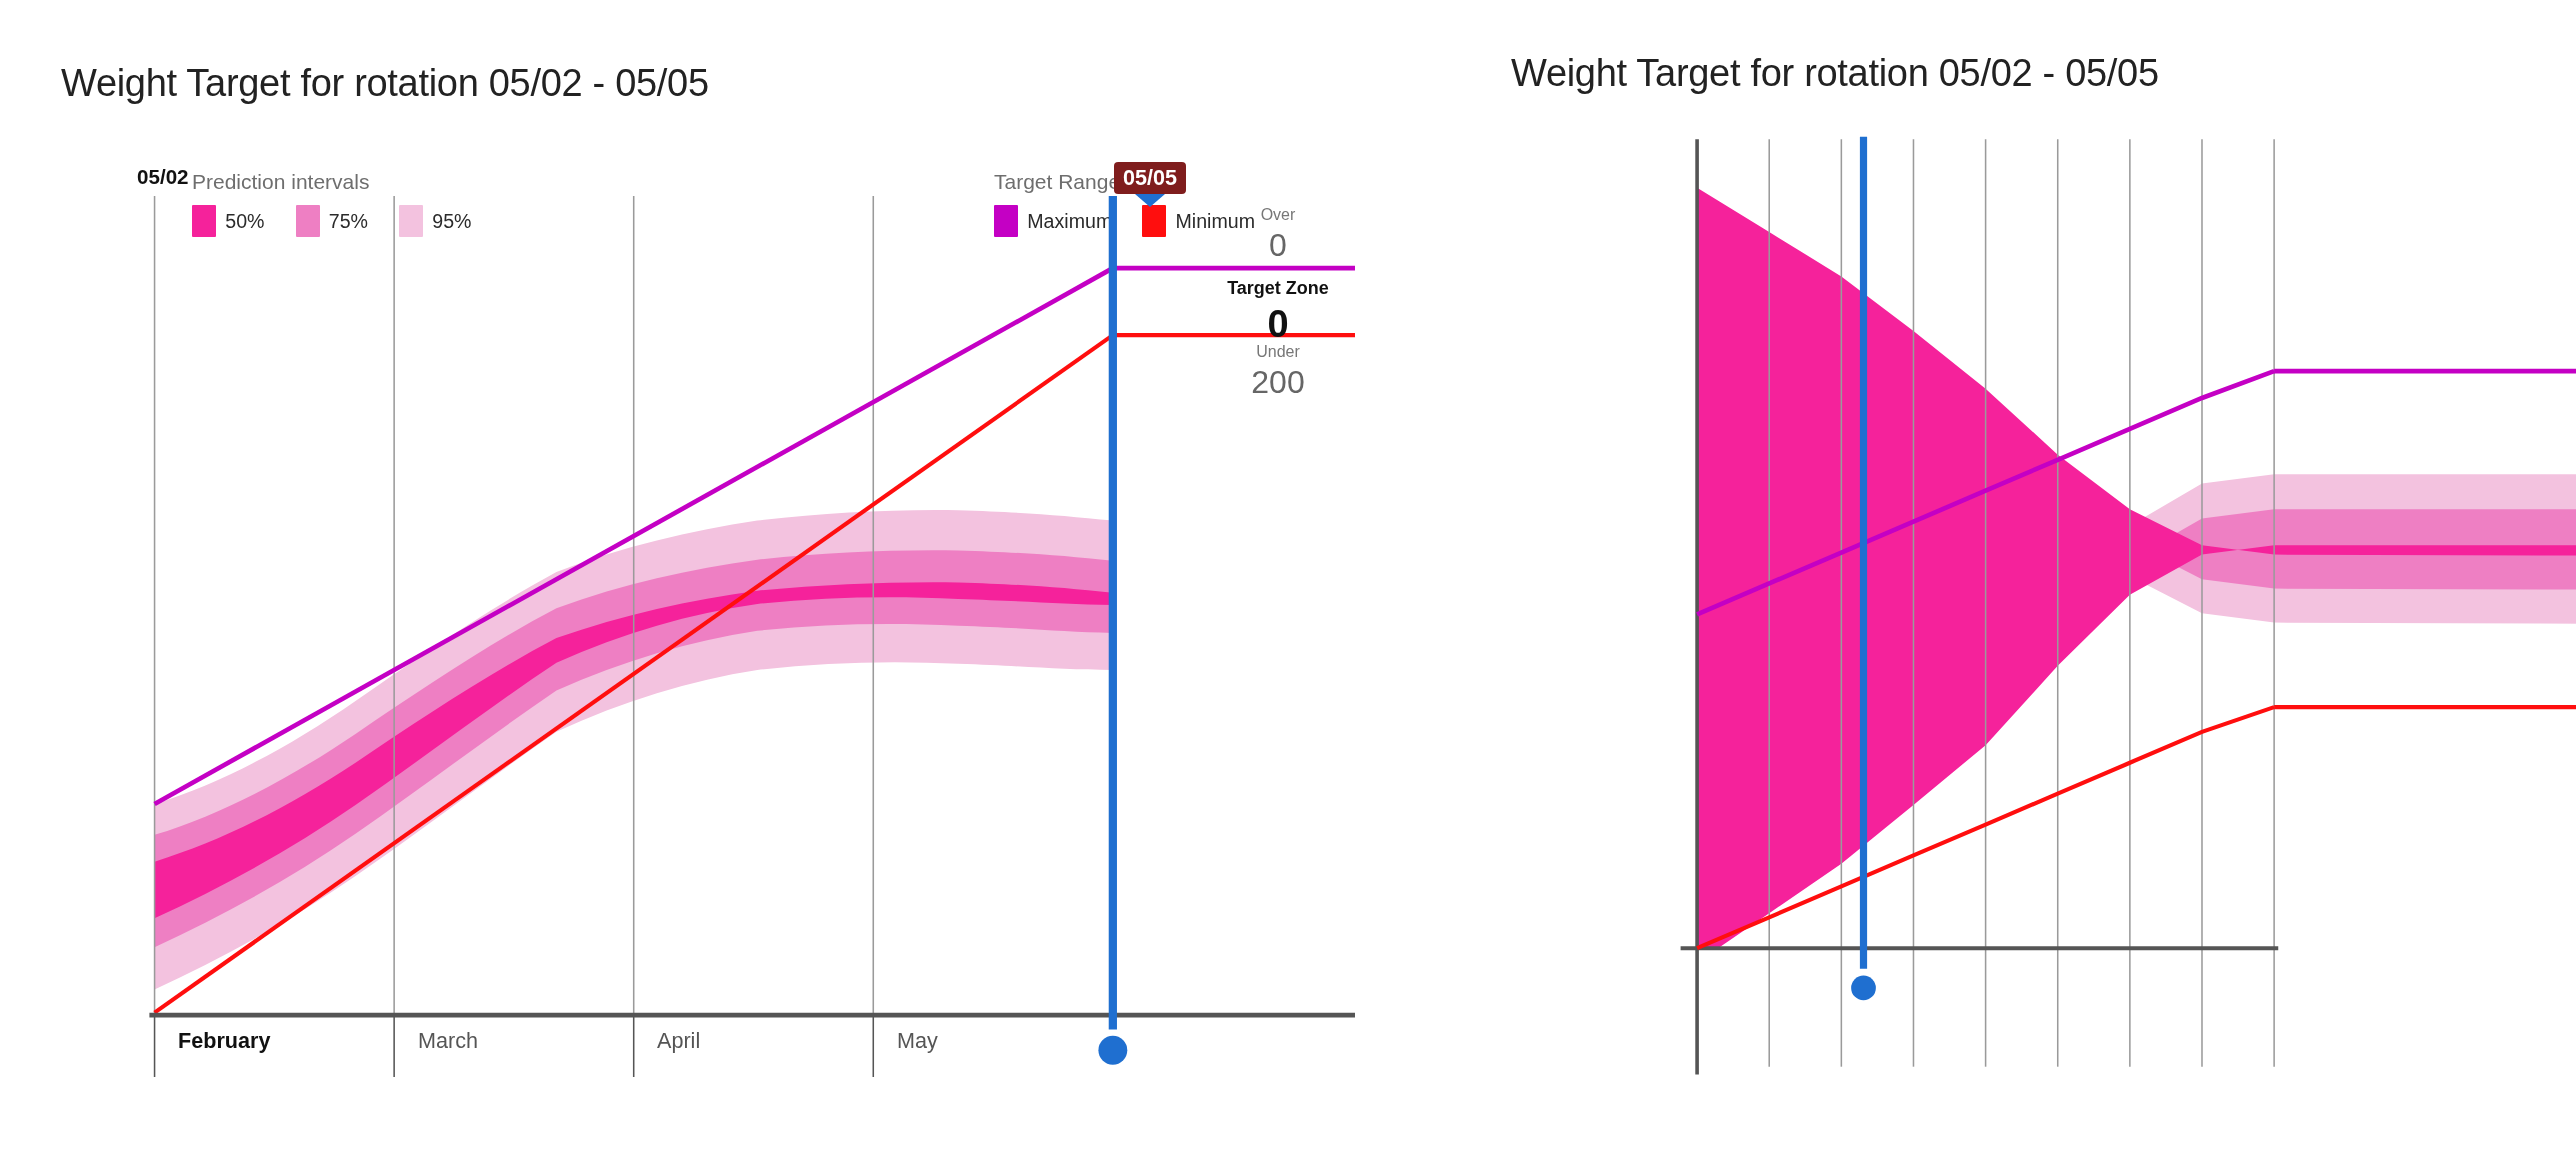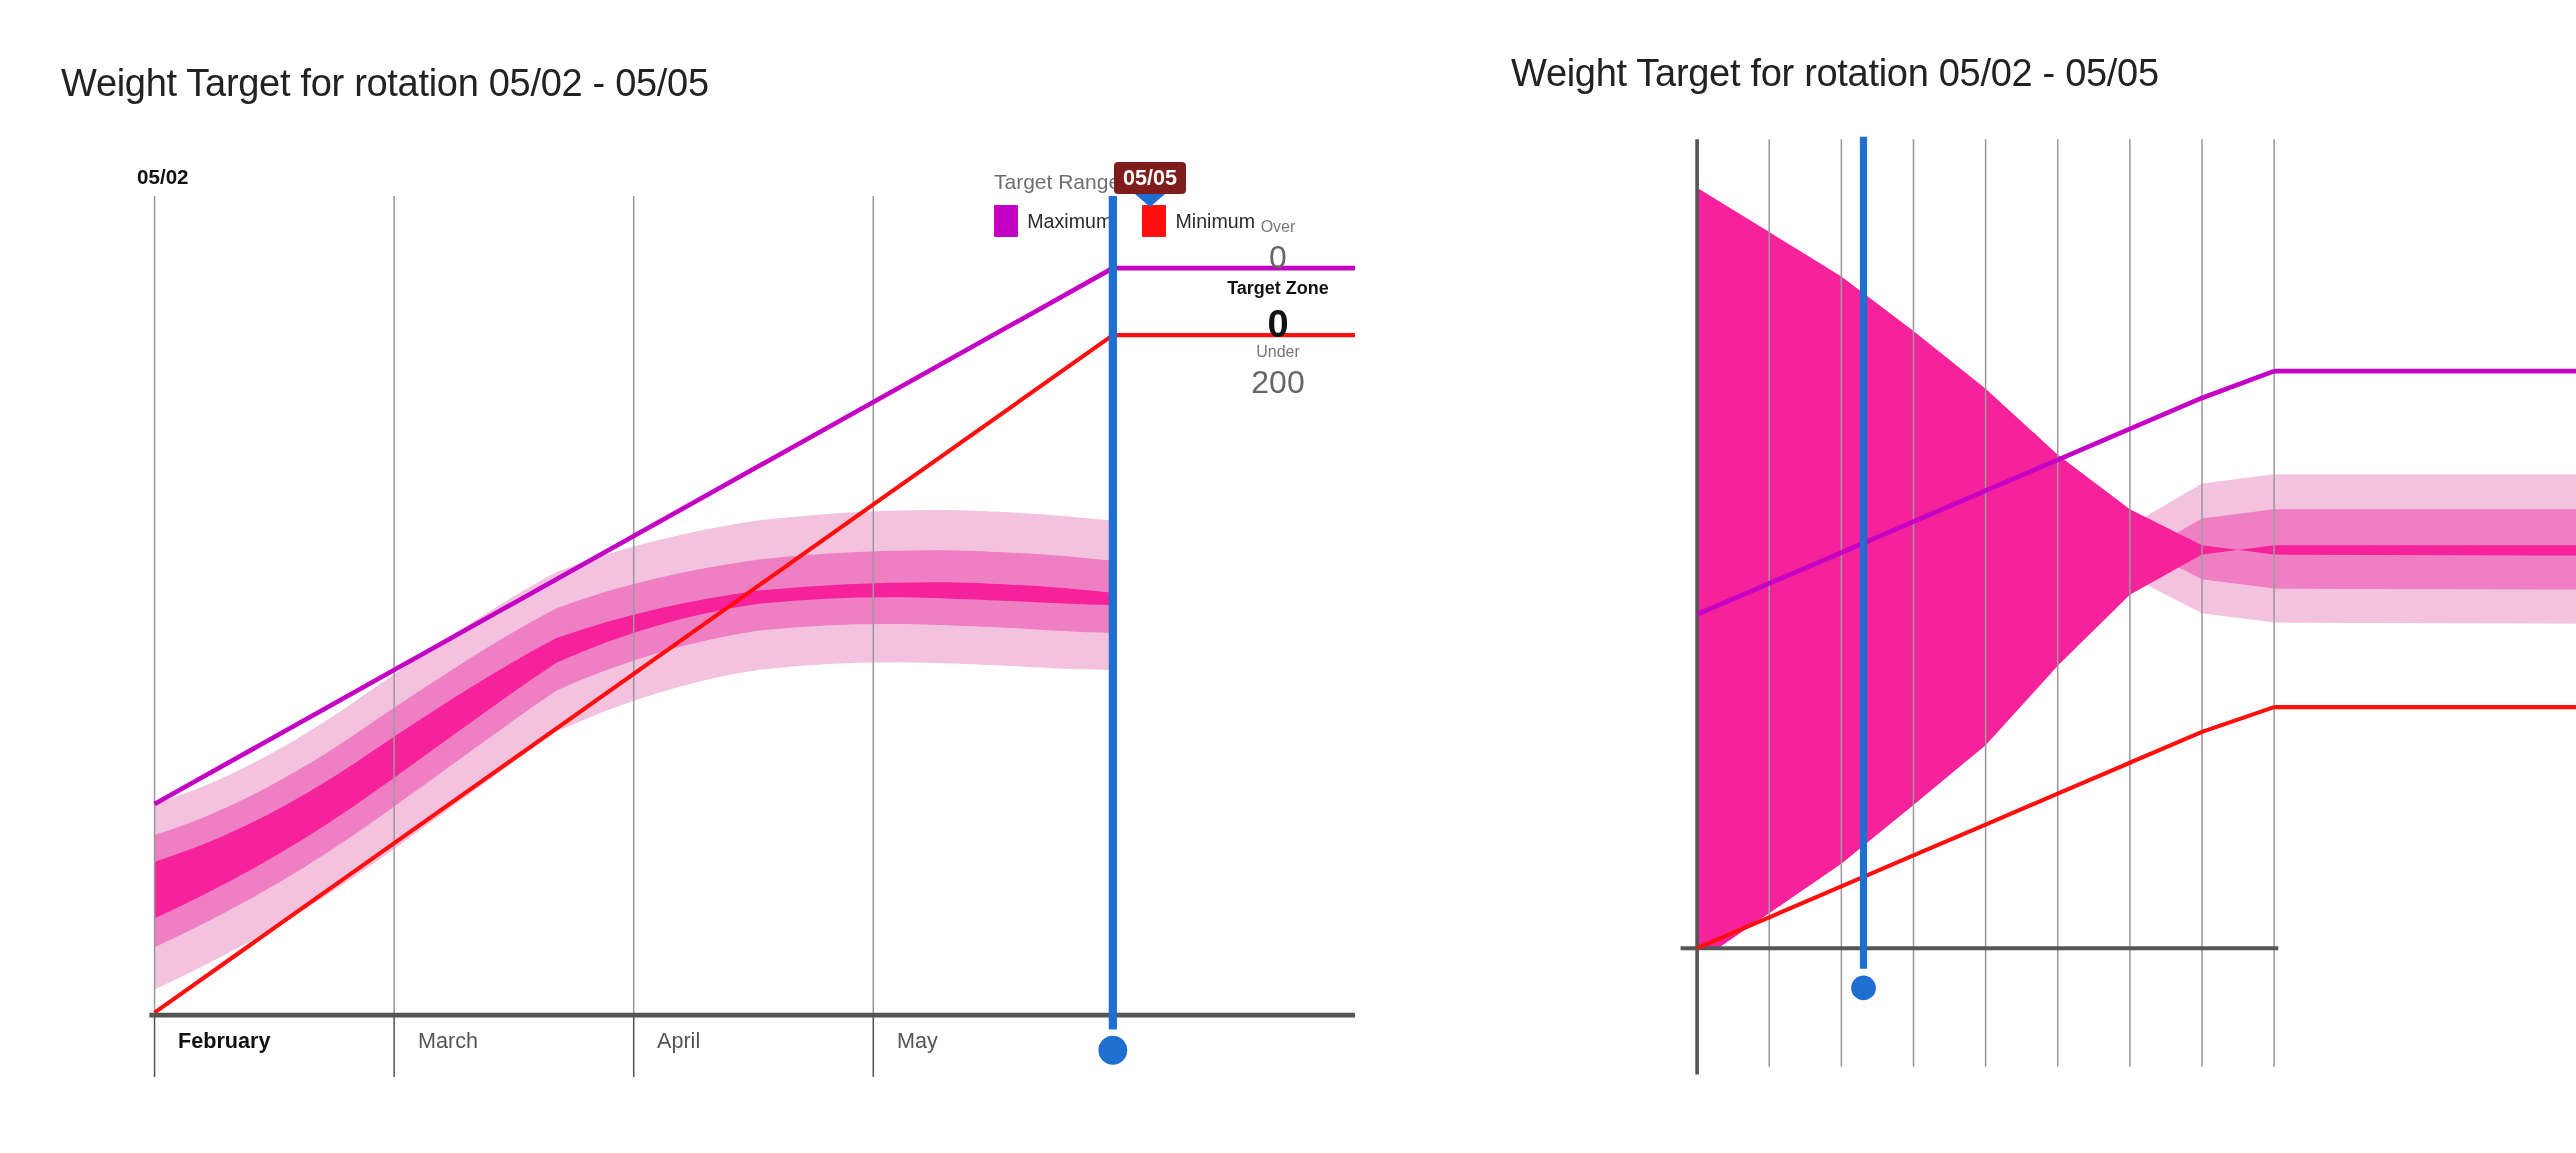--- a/index.html
+++ b/index.html
@@ -106,39 +106,56 @@
   .month-label.is-current { color: #111111; font-weight: bold; }
 
   
   .readout {
     position: absolute;
     text-align: center;
     white-space: nowrap;
   }
   .readout .r-label { display: block; }
   .readout .r-value { display: block; }
-  #readout-over  { left: 1211px; top: 218px;  width: 134px; }
+  #readout-over  { left: 1211px; top: 206px;  width: 134px; }
   #readout-zone  { left: 1211px; top: 278px;  width: 134px; }
   #readout-under { left: 1211px; top: 343px;  width: 134px; }
   #readout-over .r-label,
   #readout-under .r-label { font-size: 16px; color: #777777; }
   #readout-over .r-value,
   #readout-under .r-value { font-size: 32px; color: #666666; margin-top: 3.1px; }
   #readout-zone .r-label { font-size: 18px; color: #111111; font-weight: bold; }
   #readout-zone .r-value { font-size: 38px; color: #111111; font-weight: bold; margin-top: 4.1px; }
 </style>
 </head>
 <body>
 
 <div class="board">
 
   <section class="panel" id="panel-left">
 
     <h1 class="panel-title" id="title-left">Weight Target for rotation 05/02 - 05/05</h1>
 
+    <div class="legend-group" id="legend-pred-left">
+      <div class="legend-heading">Prediction intervals</div>
+      <div class="legend-items">
+        <div class="legend-item">
+          <span class="swatch" style="background:#F5229B"></span>
+          <span class="legend-label">50%</span>
+        </div>
+        <div class="legend-item">
+          <span class="swatch" style="background:#EE7FC3"></span>
+          <span class="legend-label">75%</span>
+        </div>
+        <div class="legend-item">
+          <span class="swatch" style="background:#F3C2DF"></span>
+          <span class="legend-label">95%</span>
+        </div>
+      </div>
+    </div>
 
     <div class="legend-group" id="legend-target-left">
       <div class="legend-heading">Target Range</div>
       <div class="legend-items">
         <div class="legend-item">
           <span class="swatch" style="background:#C400C4"></span>
           <span class="legend-label">Maximum</span>
         </div>
         <div class="legend-item">
           <span class="swatch" style="background:#FF0E0E"></span>

